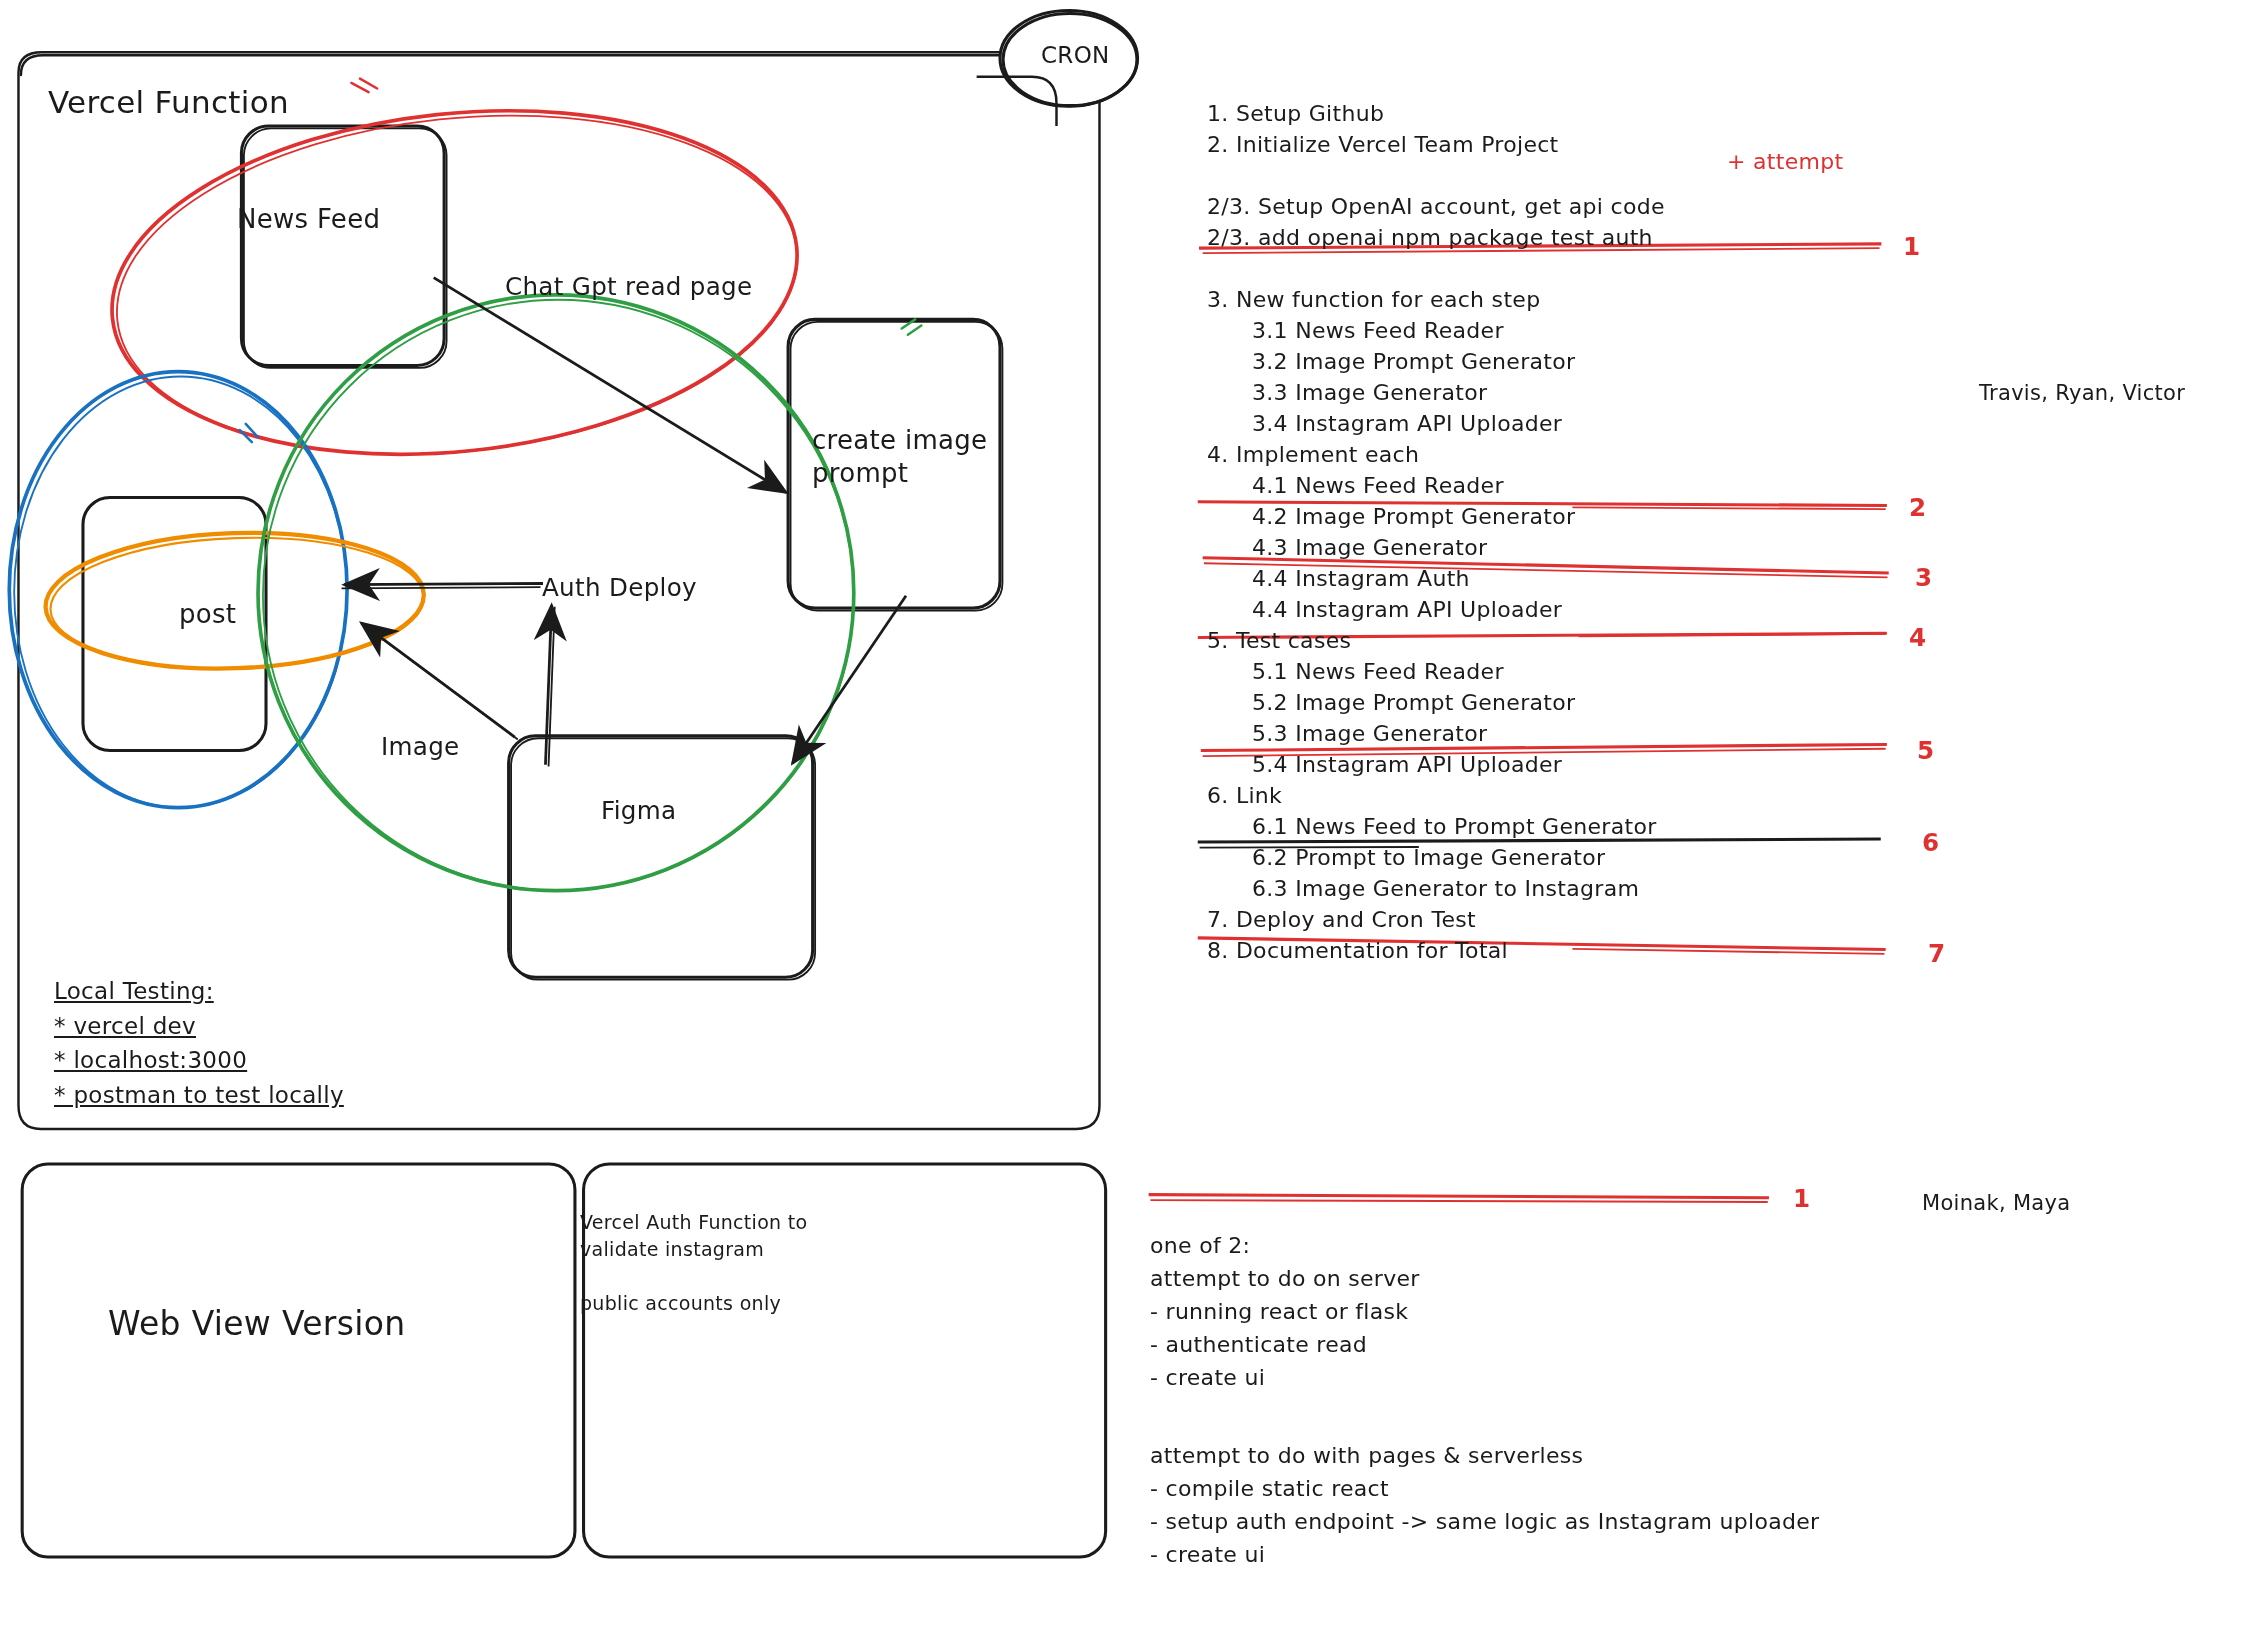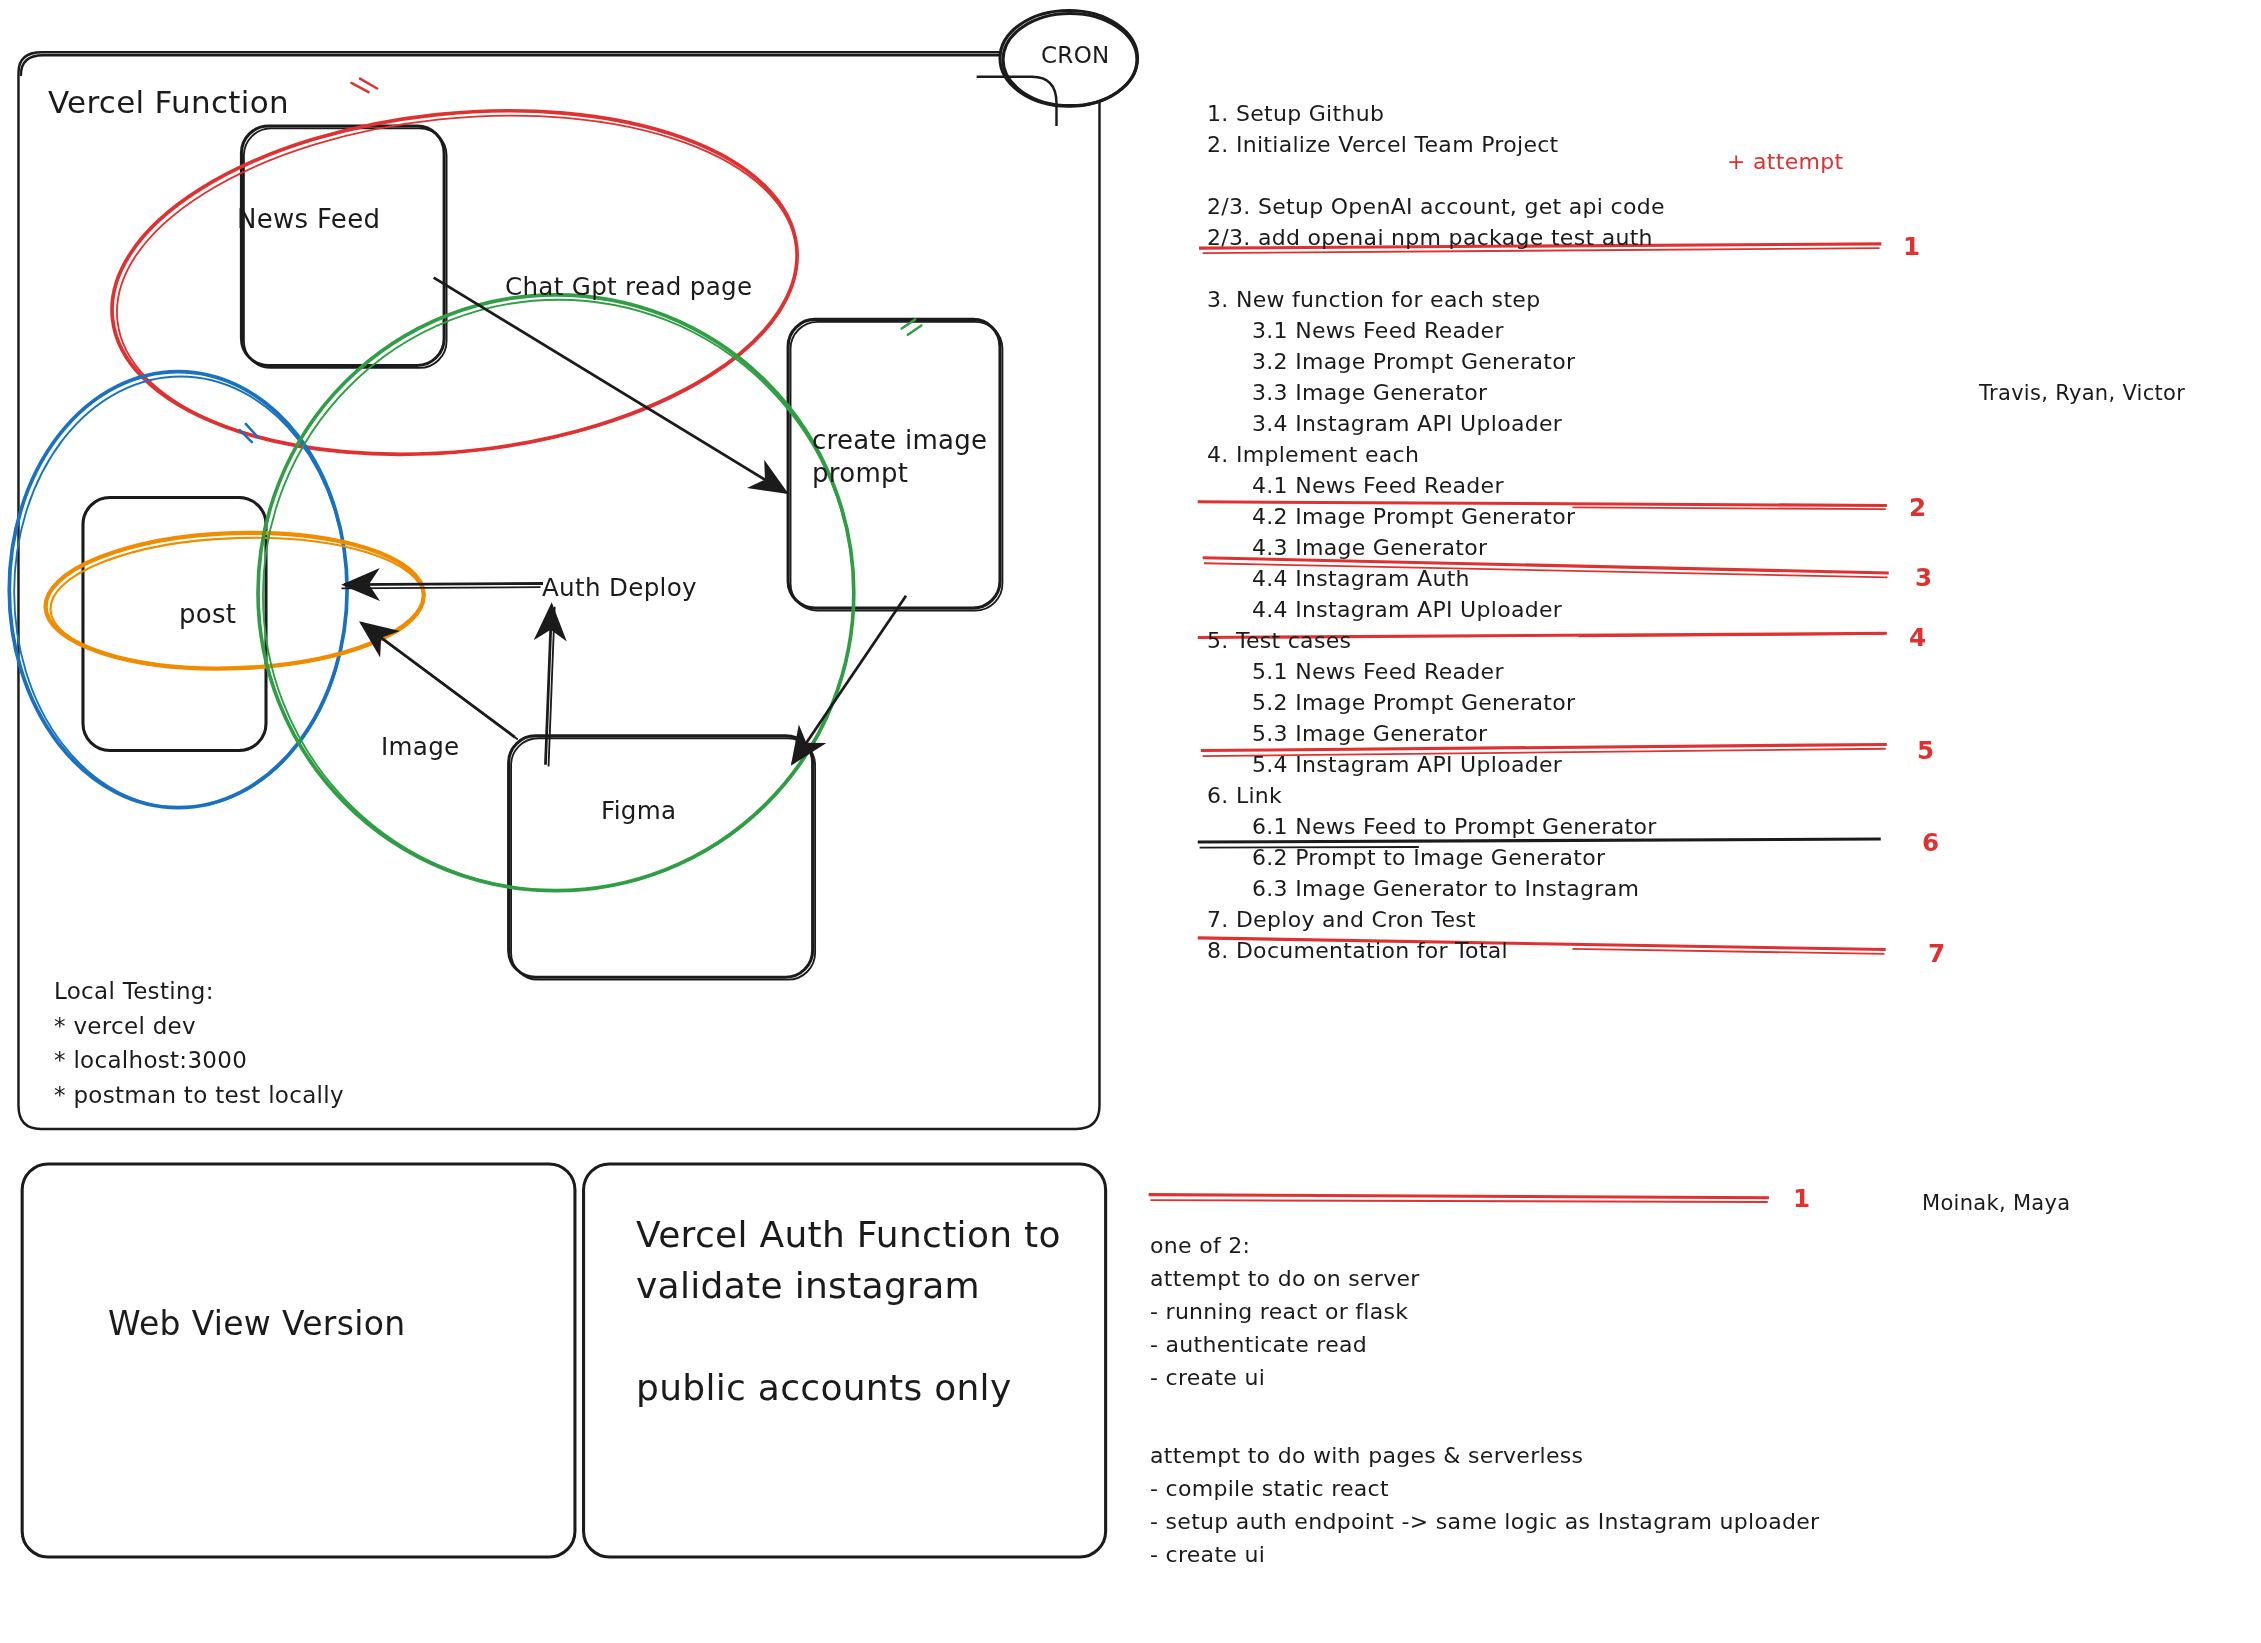--- a/index.html
+++ b/index.html
@@ -48,23 +48,23 @@
 
   .t-vercel-fn   { left: 48px;  top: 87px;  font-size: 31px; }
   .t-cron        { left: 1041px; top: 44px;  font-size: 23px; }
   .t-newsfeed    { left: 237px;  top: 206px; font-size: 26px; text-align: center; }
   .t-chatgpt     { left: 505px;  top: 275px; font-size: 24.6px; }
   .t-createimg   { left: 812px; top: 424px; font-size: 26px; line-height:1.28; }
   .t-post        { left: 179px;  top: 601px; font-size: 26px; }
   .t-authinsta   { left: 542px;  top: 576px; font-size: 24.6px; }
   .t-image       { left: 381px;  top: 735px; font-size: 24.6px; }
   .t-dalle       { left: 601px;  top: 799px; font-size: 24.6px; }
-  .t-localtest   { left: 54px;   top: 974px; font-size: 23px; line-height: 1.5; }
+  .t-localtest   { left: 54px;   top: 974px; font-size: 23px; line-height: 1.5; text-decoration: underline; }
   .t-webview     { left: 108px;  top: 1307px; font-size: 33px; }
-  .t-authbox     { left: 636px;  top: 1209px; font-size: 36px; line-height: 1.42; }
+  .t-authbox     { left: 580px;  top: 1209px; font-size: 19px; line-height: 1.42; }
 
   
   .notes {
     position: absolute;
     white-space: pre;
     line-height: 1.0;
   }
   .task-list  { left: 1207px; top: 103px; font-size: 22px; }
   .task-list .row { height: 31px; position: relative; white-space: pre; }
   .task-list .ind1 { padding-left: 45px; }

